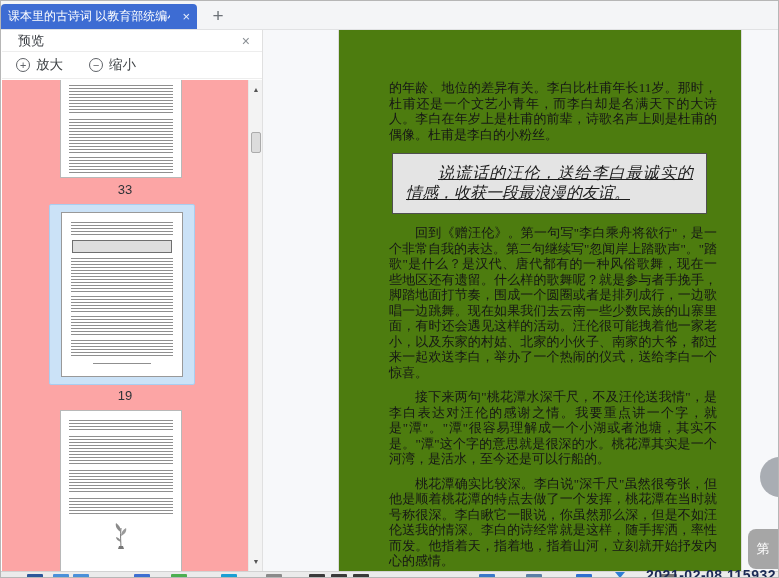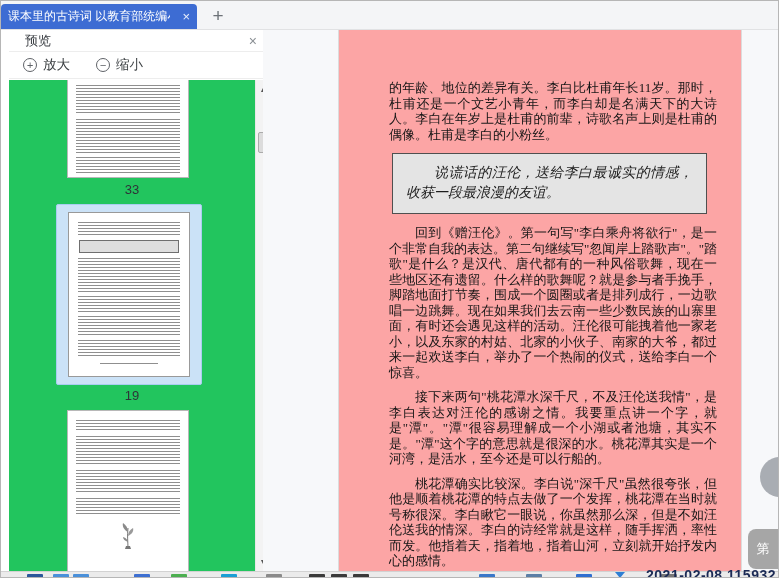--- a/index.html
+++ b/index.html
@@ -13,31 +13,31 @@
          border-radius:4px 4px 0 0; display:flex; align-items:center; padding:0 7px; }
   .tab-title { font-size:12px; white-space:nowrap; overflow:hidden; width:162px; }
   .tab-close { margin-left:auto; font-size:13px; line-height:13px; color:#e8eefc; cursor:default; }
   .newtab { position:absolute; left:204px; top:3px; width:26px; height:24px; text-align:center;
             font-size:19px; line-height:23px; color:#6d7278; }
 
   
   .app { position:absolute; left:0; top:28px; width:100%; height:542px; border-top:1px solid #e1e2e4; }
 
   
-  .sidebar { position:absolute; left:8px; top:0; width:261px; height:100%; background:#fff; border-right:1px solid #e0e0e0; }
+  .sidebar { position:absolute; left:1px; top:0; width:261px; height:100%; background:#fff; border-right:1px solid #e0e0e0; }
   .sb-header { height:22px; display:flex; align-items:center; padding:0 12px 0 16px; border-bottom:1px solid #ededed; }
   .sb-title { font-size:13px; color:#3b3f44; }
   .sb-close { margin-left:auto; font-size:14px; color:#8a8f94; }
   .sb-toolbar { height:27px; display:flex; align-items:center; padding-left:14px; border-bottom:1px solid #ededed; }
   .tool { display:flex; align-items:center; margin-right:26px; cursor:default; }
   .circ { display:inline-block; width:14px; height:14px; border:1px solid #5f6368; border-radius:50%;
           text-align:center; font-size:11px; line-height:12px; color:#5f6368; margin-right:6px; }
   .tool-label { font-size:13.5px; color:#3c4043; }
 
-  .thumb-list { position:absolute; left:0; top:50px; right:0; bottom:0; overflow:hidden; background:#22c55e; }
+  .thumb-list { position:absolute; left:0; top:50px; right:0; bottom:0; overflow:hidden; background:#fca5a5; }
   .thumb-page { position:absolute; background:#fff; border:1px solid #b8b8b8; }
   .t33 { left:58px; top:0; width:122px; height:98px; border-top:none; padding:5px 8px 4px; }
   .thumb-label { position:absolute; left:0; width:246px; text-align:center; font-size:13px; color:#2f3338; }
   .lbl33 { top:102px; }
   .sel34 { position:absolute; left:47px; top:124px; width:146px; height:181px; background:#cbe2f7;
            border:1px solid #a9cdf0; border-radius:2px; }
   .t34 { position:relative; margin:7px auto 0; width:122px; height:165px; border:1px solid #999; background:#fff; padding:9px 9px; }
   .lbl34 { top:308px; }
   .t35 { left:58px; top:330px; width:122px; height:165px; border-bottom:none; padding:9px 8px; }
 
@@ -46,28 +46,28 @@
   .plant { display:block; margin:4px auto 0; }
 
   .sb-scroll { position:absolute; right:0; top:0; bottom:0; width:14px; background:#f3f3f3; border-left:1px solid #e8e8e8; }
   .sb-arrow { position:absolute; left:0; width:14px; text-align:center; font-size:7px; color:#555; }
   .sb-arrow.up { top:6px; } .sb-arrow.down { bottom:6px; }
   .sb-thumb { position:absolute; left:2px; top:52px; width:10px; height:21px; background:#dcdcdc;
               border:1px solid #ababab; border-radius:2px; }
 
   
   .main { position:absolute; left:262px; top:0; right:0; height:100%; background:#f7f8fa; }
-  .page { position:absolute; left:75px; top:0; width:404px; height:100%; background:#fca5a5;
+  .page { position:absolute; left:75px; top:0; width:404px; height:100%; background:#4d7c0f;
           border-left:1px solid #dcdcdc; border-right:1px solid #dcdcdc; padding:50px 24px 0 50px; }
   .para { font-family:"Liberation Serif","DejaVu Serif",serif; font-size:13px; line-height:15.5px;
           color:#161616; text-align:justify; text-indent:2em; margin-bottom:9px; }
   .para.first { text-indent:0; }
   .quote-box { border:1px solid #4f4f4f; background:#e4e4e4; margin:11px 10px 11px 3px; padding:9px 13px 10px; }
-  .quote-box p { font-family:"Liberation Serif","DejaVu Serif",serif; font-style:italic; font-size:14px;
-                 line-height:20px; color:#1c1c1c; text-indent:2em; text-align:justify; }
+  .quote-box p { font-family:"Liberation Serif","DejaVu Serif",serif; font-style:italic; font-size:16px;
+                 line-height:20px; color:#1c1c1c; text-indent:2em; text-align:justify;text-decoration:underline; }
 
   .fab { position:absolute; right:-22px; top:427px; width:40px; height:40px; border-radius:50%; background:#a9adb3; }
   .page-flag { position:absolute; right:0; top:499px; width:30px; height:40px; background:#a6a6a6;
                border-radius:8px 0 0 8px; color:#fff; font-size:13px; display:flex; align-items:center; justify-content:center; }
 
   
   .taskbar { position:absolute; left:0; top:570px; width:100%; height:8px; background:#ebebeb;
              border-top:1px solid #d2d2d2; overflow:hidden; }
   .tbi { position:absolute; top:2px; width:16px; height:10px; border-radius:1px; }
   .timestamp { position:absolute; right:2px; top:566px; font-weight:bold; font-size:14px;

